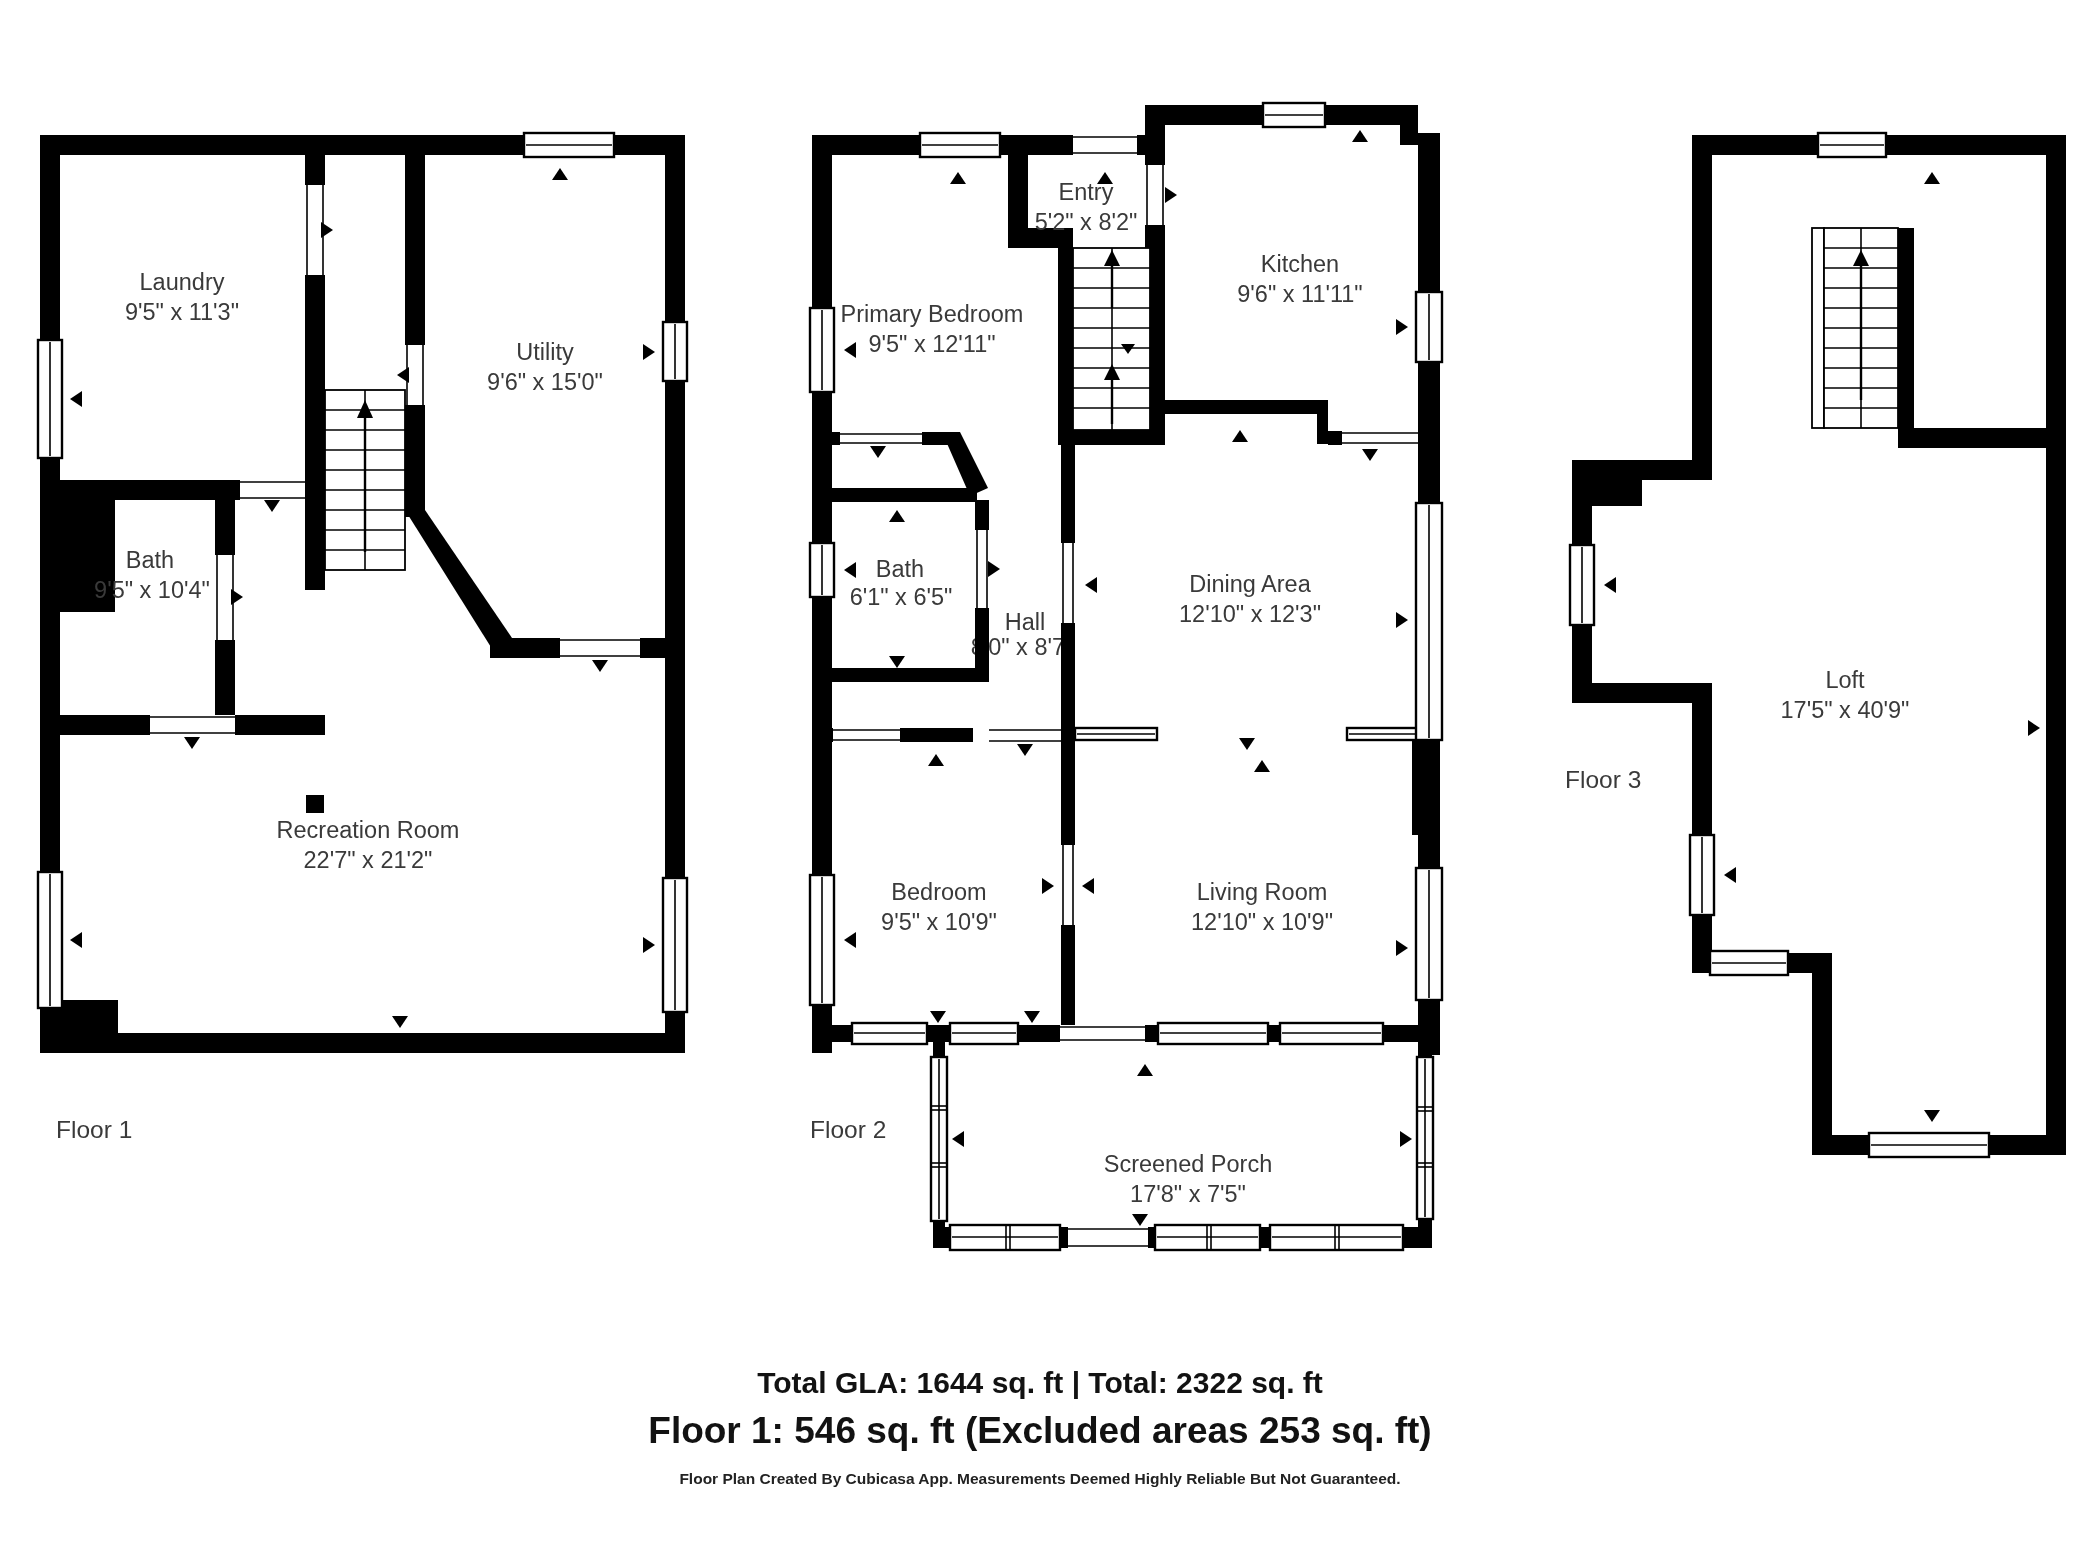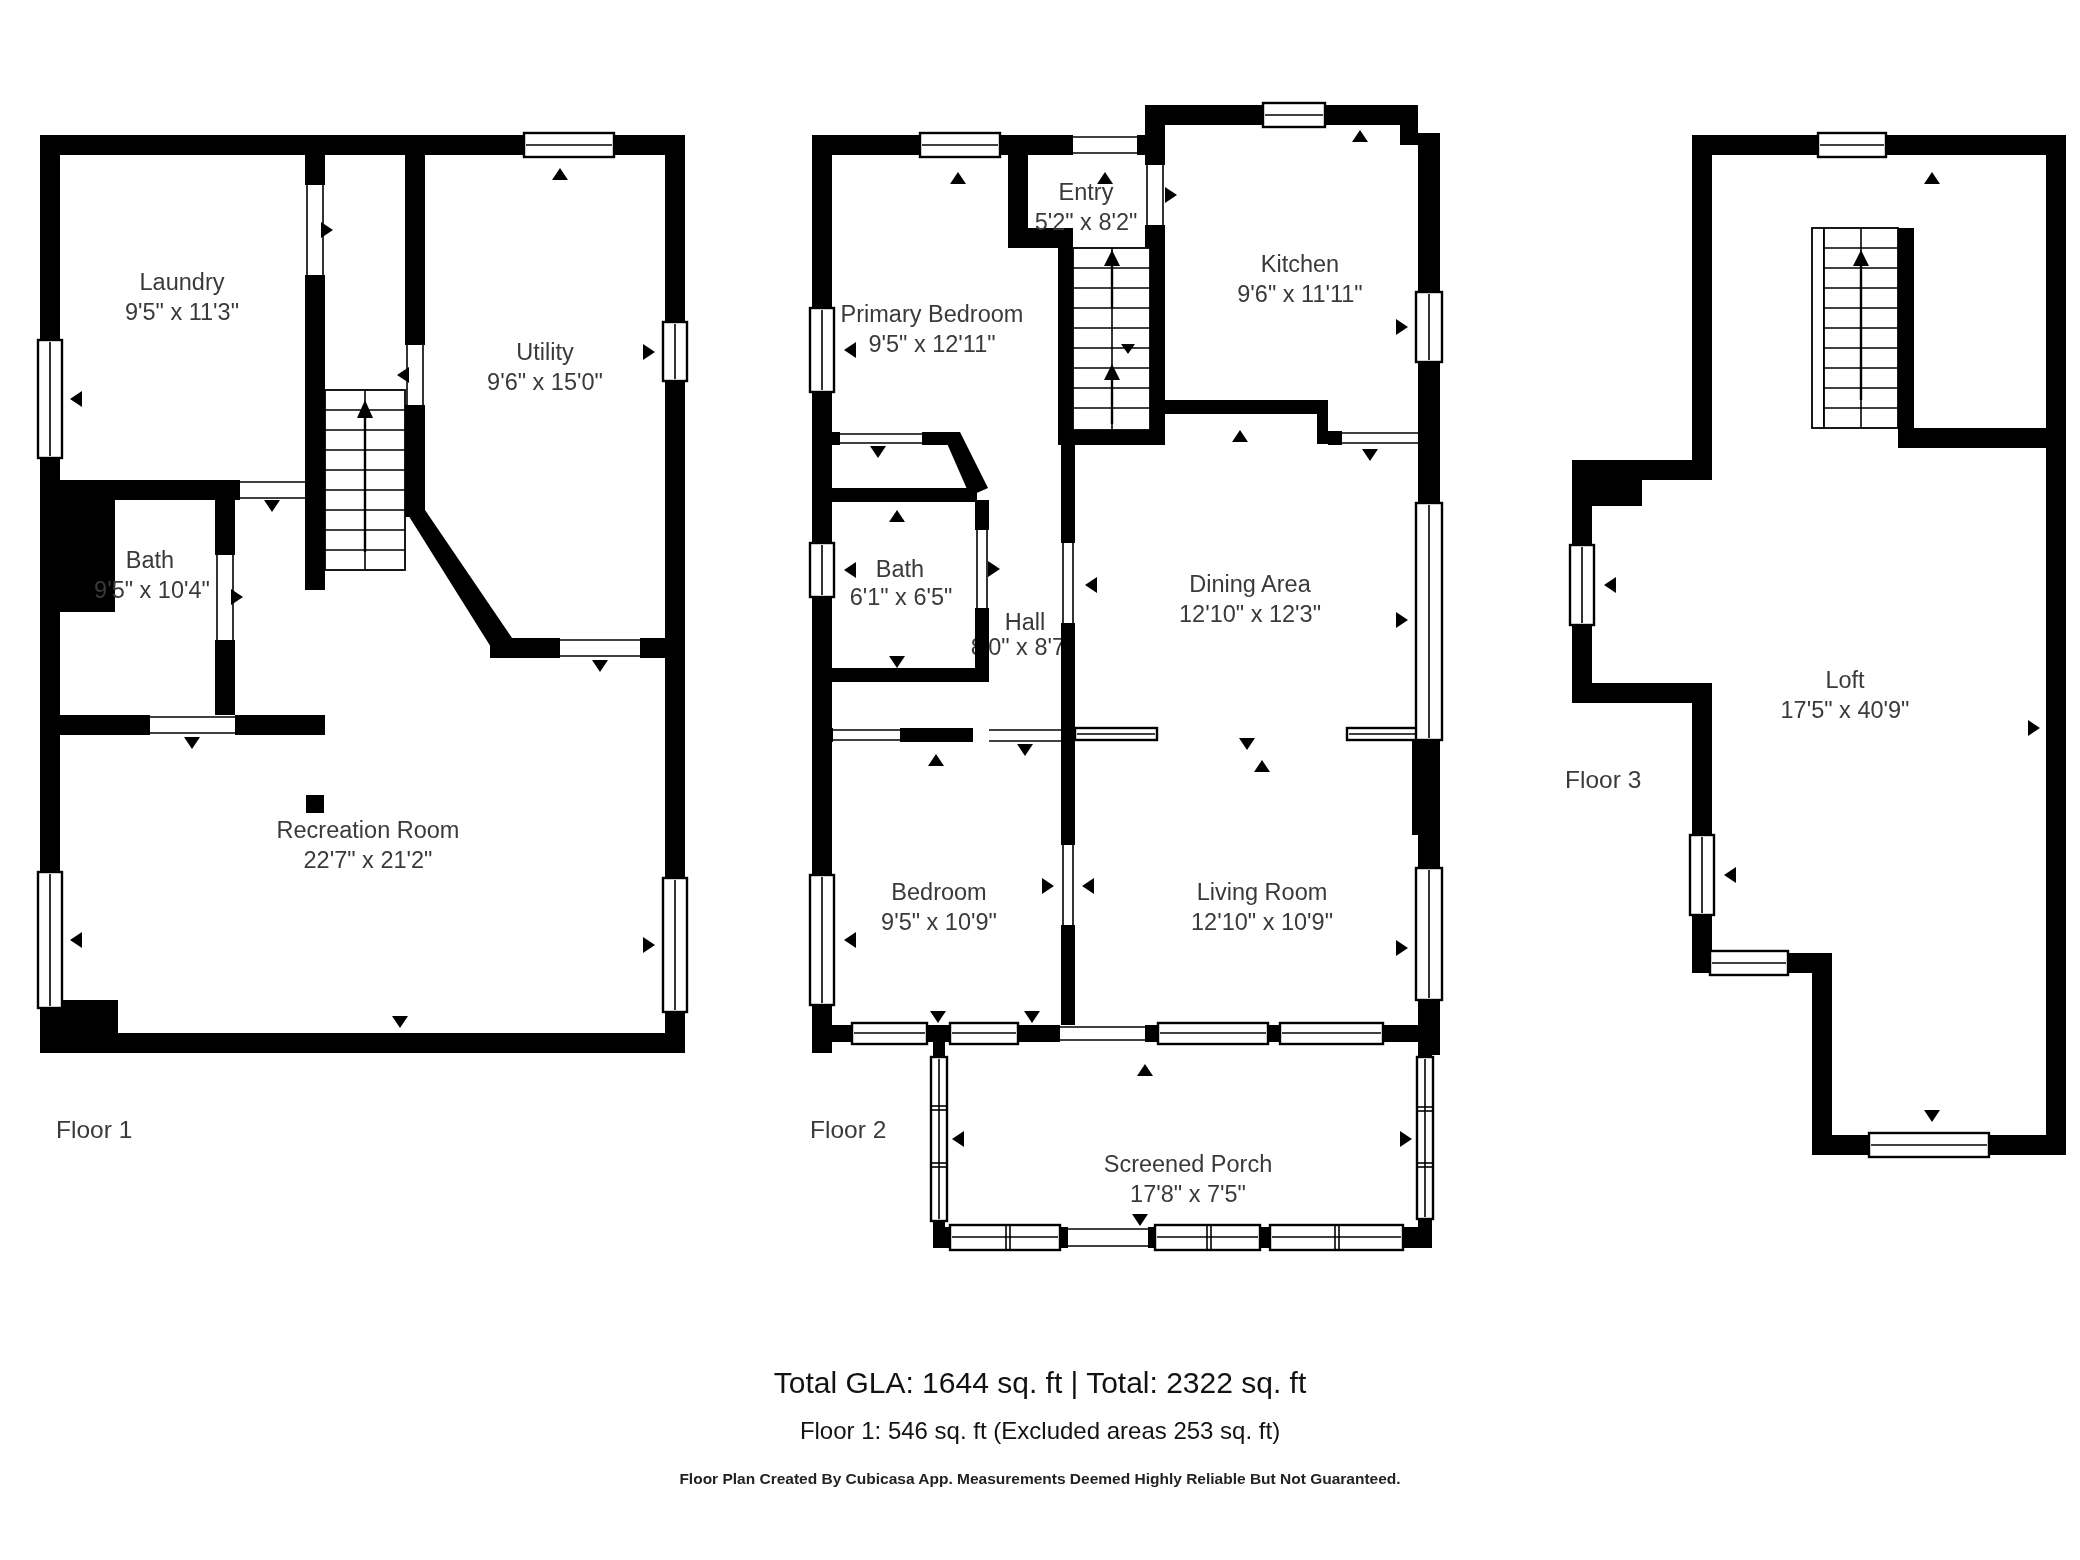--- a/index.html
+++ b/index.html
@@ -10,22 +10,22 @@
   .gap{fill:#fff;}
   .win{fill:#fff;stroke:#000;stroke-width:2.4;}
   .wl{stroke:#000;stroke-width:1.6;fill:none;}
   .steprect{fill:#fff;stroke:#000;stroke-width:1.8;}
   .sl{stroke:#000;stroke-width:1.6;}
   .al{stroke:#000;stroke-width:2.4;}
   .tri{fill:#000;}
   .rn,.rd{font-size:23.5px;fill:#3a3a3a;text-anchor:middle;font-family:"Liberation Sans",sans-serif;}
   .fl{font-size:24.5px;fill:#3a3a3a;text-anchor:start;font-family:"Liberation Sans",sans-serif;}
   .summary{position:absolute;left:0;top:1366px;width:2080px;text-align:center;color:#121212;}
-  .sum-bold{font-size:30px;font-weight:400;margin-bottom:12px;}
-  .sum-line{font-size:24px;line-height:38px;font-weight:400;}
+  .sum-bold{font-size:30px;font-weight:700;margin-bottom:12px;}
+  .sum-line{font-size:37px;line-height:38px;font-weight:700;}
   .disclaimer{font-size:15.5px;font-weight:700;margin-top:20px;color:#222;}
 </style>
 </head>
 <body>
 
 <div id="stage">
 <svg width="2080" height="1560" viewBox="0 0 2080 1560">
 
   <g>
     <g>

